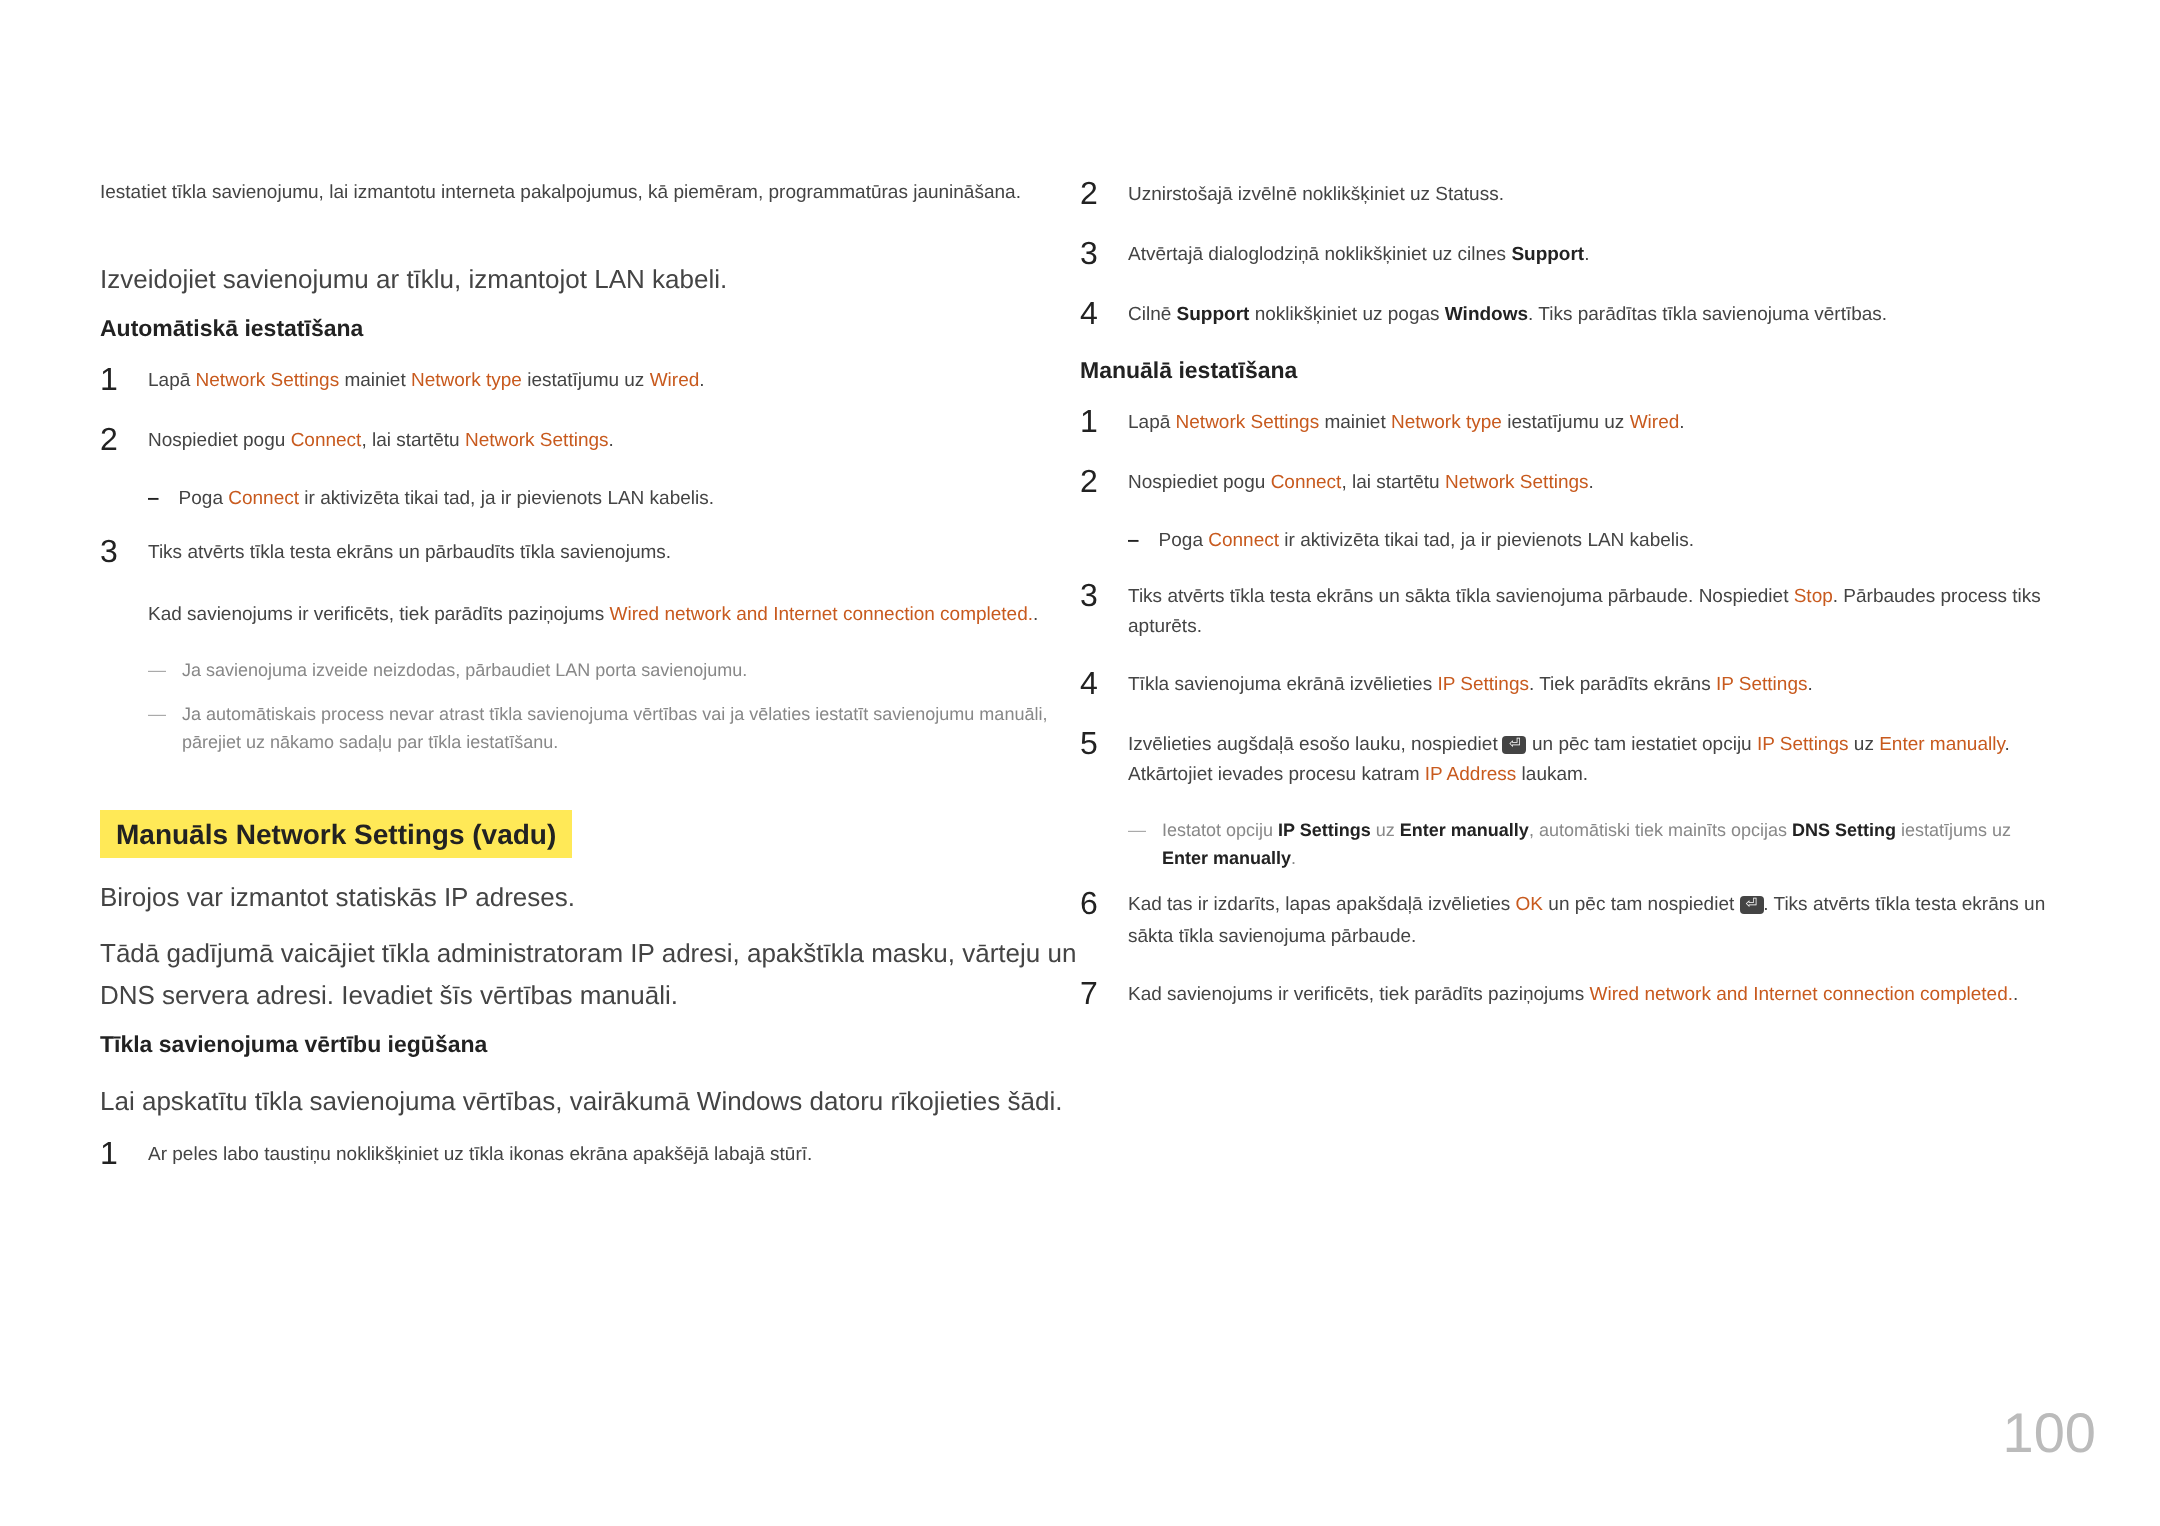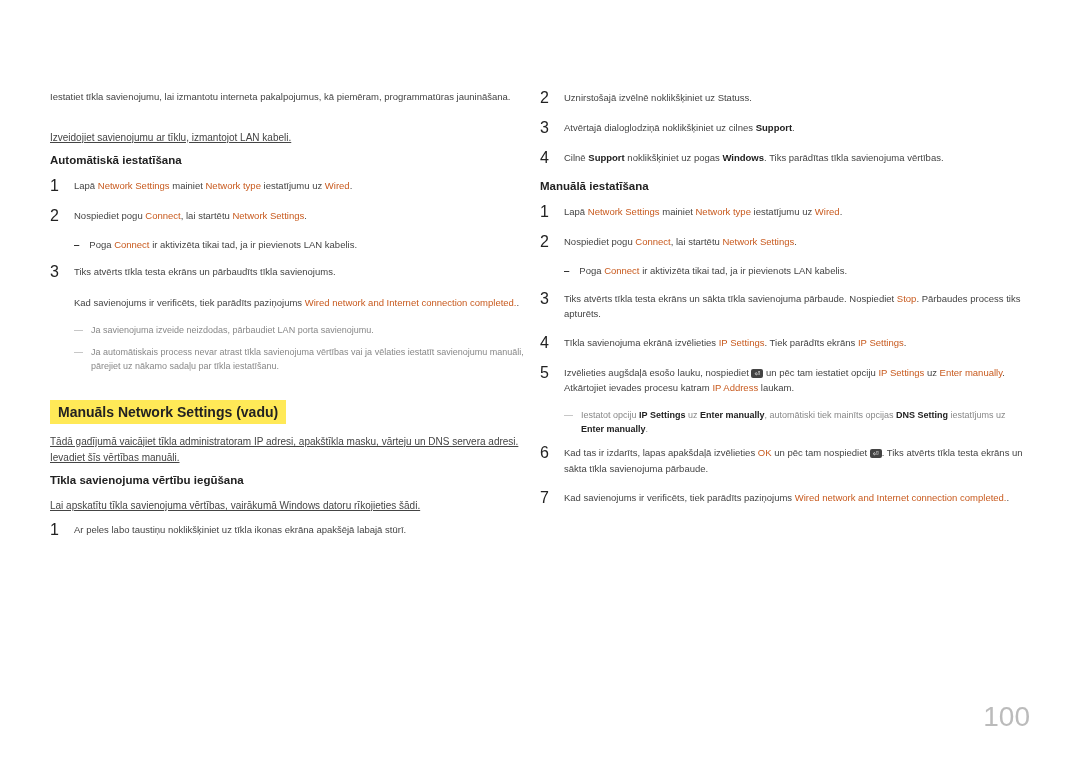--- a/index.html
+++ b/index.html
@@ -25,25 +25,24 @@
   .hl-heading {
     display: inline-block;
     background: #ffe957;
     font-weight: bold;
     font-size: 14px;
     padding: 4px 8px;
     margin-bottom: 10px;
     color: #222;
   }
   .plain {
-    font-size: 10px;
+    font-size: 13px;
     line-height: 1.6;
     margin-bottom: 8px;
     color: #444;
-    text-decoration: underline;
   }
   .subhead {
     font-weight: bold;
     font-size: 11.5px;
     margin-top: 6px;
     margin-bottom: 12px;
     color: #222;
   }
   ol.steps { list-style: none; margin-left: 0; }
   ol.steps > li {
@@ -94,21 +93,21 @@
     color: #fff;
     border-radius: 2px;
     font-size: 7px;
     padding: 1px 3px;
     vertical-align: middle;
     line-height: 1;
   }
   .page-num {
     position: absolute;
     bottom: 30px;
-    right: 50px;
+    right: 32px;
     font-size: 28px;
     color: #bbb;
     font-weight: 300;
   }
 </style>
 </head>
 <body>
 
 <div class="content">
 
@@ -150,20 +149,21 @@
         <span class="mdash">―</span>
         <span>Ja savienojuma izveide neizdodas, pārbaudiet LAN porta savienojumu.</span>
       </div>
     <div class="note">
         <span class="mdash">―</span>
         <span>Ja automātiskais process nevar atrast tīkla savienojuma vērtības vai ja vēlaties iestatīt savienojumu manuāli, pārejiet uz nākamo sadaļu par tīkla iestatīšanu.</span>
       </div>
 
     <div style="height:18px"></div>
     <div class="hl-heading">Manuāls Network Settings (vadu)</div>
+    <p class="plain">Birojos var izmantot statiskās IP adreses.</p>
     <p class="plain">Tādā gadījumā vaicājiet tīkla administratoram IP adresi, apakštīkla masku, vārteju un DNS servera adresi. Ievadiet šīs vērtības manuāli.</p>
 
     <div class="subhead">Tīkla savienojuma vērtību iegūšana</div>
     <p class="plain">Lai apskatītu tīkla savienojuma vērtības, vairākumā Windows datoru rīkojieties šādi.</p>
 
     <ol class="steps">
       <li>
         <span class="step-num">1</span>
         <span class="step-body">Ar peles labo taustiņu noklikšķiniet uz tīkla ikonas ekrāna apakšējā labajā stūrī.</span>
       </li>

